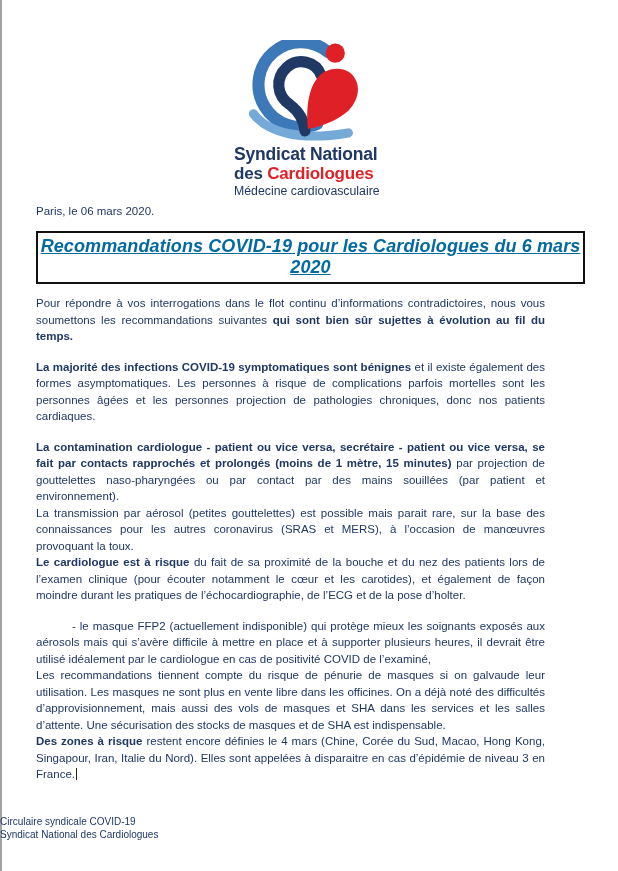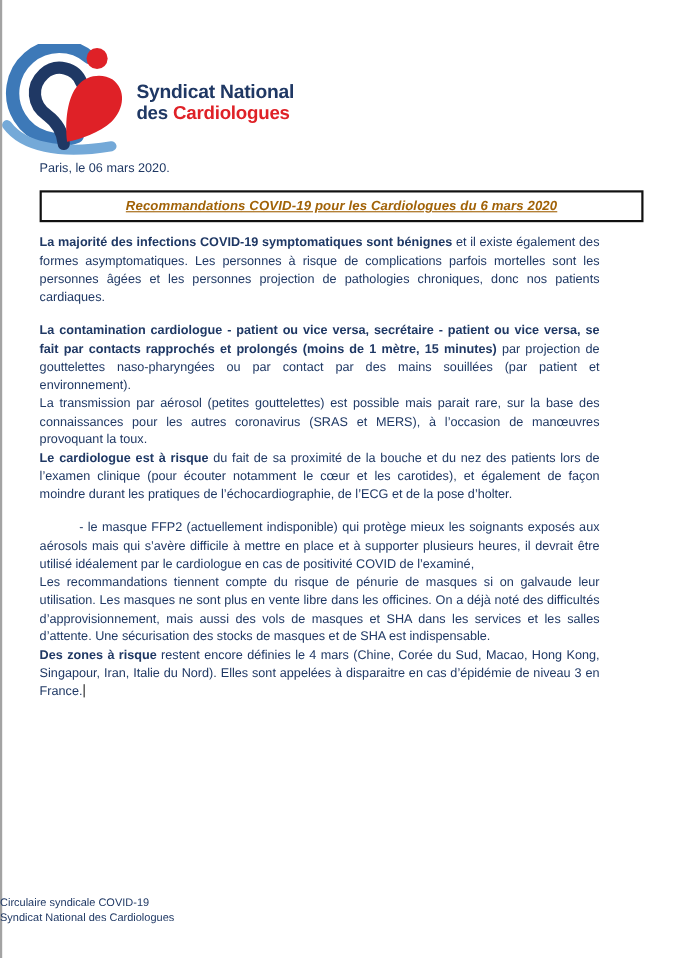--- a/index.html
+++ b/index.html
@@ -8,21 +8,21 @@
     font-family: "Liberation Sans", "DejaVu Sans", sans-serif;
     color: #1F3864;
   }
   .edge-line {
     position: absolute; left: 0; top: 0; bottom: 0; width: 2px;
     background: #A3A3A3;
   }
   
   header.letterhead {
     padding-top: 40px;
-    display: flex; flex-direction: row; align-items: center;
+    display: flex; flex-direction: column; align-items: center;
   }
   .logo-mark { display: block; }
   .logo-text { width: 150px; text-align: left; margin-top: 4px; }
   .logo-l1 {
     font-size: 17.5px; font-weight: bold; line-height: 19px;
     color: #1F3864; letter-spacing: -0.2px;
   }
   .logo-l2 {
     font-size: 17px; font-weight: bold; line-height: 19px;
     color: #1F3864; letter-spacing: -0.2px;
@@ -37,22 +37,22 @@
     font-size: 11.5px; line-height: 16px; color: #1F3864;
   }
   
   .title-box {
     margin: 12px 0 0 36px; width: 545px;
     border: 2px solid #111111;
     padding: 3px 0 4px 0;
     text-align: center; background: #ffffff;
   }
   .doc-title {
-    font-size: 12px; font-weight: bold; font-style: italic;
-    text-decoration: underline; color: #a16207; letter-spacing: 0.1px;
+    font-size: 18px; font-weight: bold; font-style: italic;
+    text-decoration: underline; color: #0369a1; letter-spacing: 0.1px;
   }
   
   main.doc-body {
     margin: 11px 0 0 36px; width: 509px;
     font-size: 11.5px; line-height: 16.5px;
     text-align: justify; color: #1F3864;
   }
   main.doc-body p {
     margin: 0 0 14px 0;
     white-space: pre-line;
@@ -79,30 +79,32 @@
   <svg class="logo-mark" viewBox="0 0 122 100" width="124" height="101" aria-hidden="true">
     <path d="M 80 12 A 42 42 0 1 0 69 83" fill="none" stroke="#3D79B8" stroke-width="12" stroke-linecap="round"></path>
     <path d="M 6 73 C 20 92 52 100 100 92" fill="none" stroke="#74A9D8" stroke-width="9" stroke-linecap="round"></path>
     <path d="M 73 35 C 68 21 50 17 39 27 C 27 38 29 55 42 64 C 50 70 56 78 57 90" fill="none" stroke="#1F3864" stroke-width="11" stroke-linecap="round"></path>
     <path d="M 60 88 C 58 70 60 48 70 37 C 77 28 92 26 101 32 C 113 41 112 58 100 70 C 89 80 72 86 60 88 Z" fill="#DF2127"></path>
     <circle cx="87" cy="13" r="9.5" fill="#DF2127"></circle>
   </svg>
   <div class="logo-text">
     <div class="logo-l1">Syndicat National</div>
     <div class="logo-l2"><span>des </span><span class="accent">Cardiologues</span></div>
+    <div class="logo-l3">Médecine cardiovasculaire</div>
   </div>
 </header>
 
 <div class="dateline">Paris, le 06 mars 2020.</div>
 
 <div class="title-box">
   <span class="doc-title">Recommandations COVID-19 pour les Cardiologues du 6 mars 2020</span>
 </div>
 
 <main class="doc-body">
+    <p class=""><span>Pour répondre à vos interrogations dans le flot continu d’informations contradictoires, nous vous soumettons les recommandations suivantes </span><span class="b">qui sont bien sûr sujettes à évolution au fil du temps.</span></p>
     <p class=""><span class="b">La majorité des infections COVID-19 symptomatiques sont bénignes</span><span> et il existe également des formes asymptomatiques. Les personnes à risque de complications parfois mortelles sont les personnes âgées et les personnes projection de pathologies chroniques, donc nos patients cardiaques.</span></p>
     <p class=""><span class="b">La contamination cardiologue - patient ou vice versa, secrétaire - patient ou vice versa, se fait par contacts rapprochés et prolongés (moins de 1 mètre, 15 minutes)</span><span> par projection de gouttelettes naso-pharyngées ou par contact par des mains souillées (par patient et environnement).
 La transmission par aérosol (petites gouttelettes) est possible mais parait rare, sur la base des connaissances pour les autres coronavirus (SRAS et MERS), à l’occasion de manœuvres provoquant la toux.
 </span><span class="b">Le cardiologue est à risque</span><span> du fait de sa proximité de la bouche et du nez des patients lors de l’examen clinique (pour écouter notamment le cœur et les carotides), et également de façon moindre durant les pratiques de l’échocardiographie, de l’ECG et de la pose d’holter.</span></p>
     <p class="indent tight"><span>- le masque FFP2 (actuellement indisponible) qui protège mieux les soignants exposés aux aérosols mais qui s’avère difficile à mettre en place et à supporter plusieurs heures, il devrait être utilisé idéalement par le cardiologue en cas de positivité COVID de l’examiné,</span></p>
     <p class=""><span>Les recommandations tiennent compte du risque de pénurie de masques si on galvaude leur utilisation. Les masques ne sont plus en vente libre dans les officines. On a déjà noté des difficultés d’approvisionnement, mais aussi des vols de masques et SHA dans les services et les salles d’attente. Une sécurisation des stocks de masques et de SHA est indispensable.
 </span><span class="b">Des zones à risque</span><span> restent encore définies le 4 mars (Chine, Corée du Sud, Macao, Hong Kong, Singapour, Iran, Italie du Nord). Elles sont appelées à disparaitre en cas d’épidémie de niveau 3 en France.</span><span class="caret"></span></p>
   </main>
 
 <footer class="page-footer">

